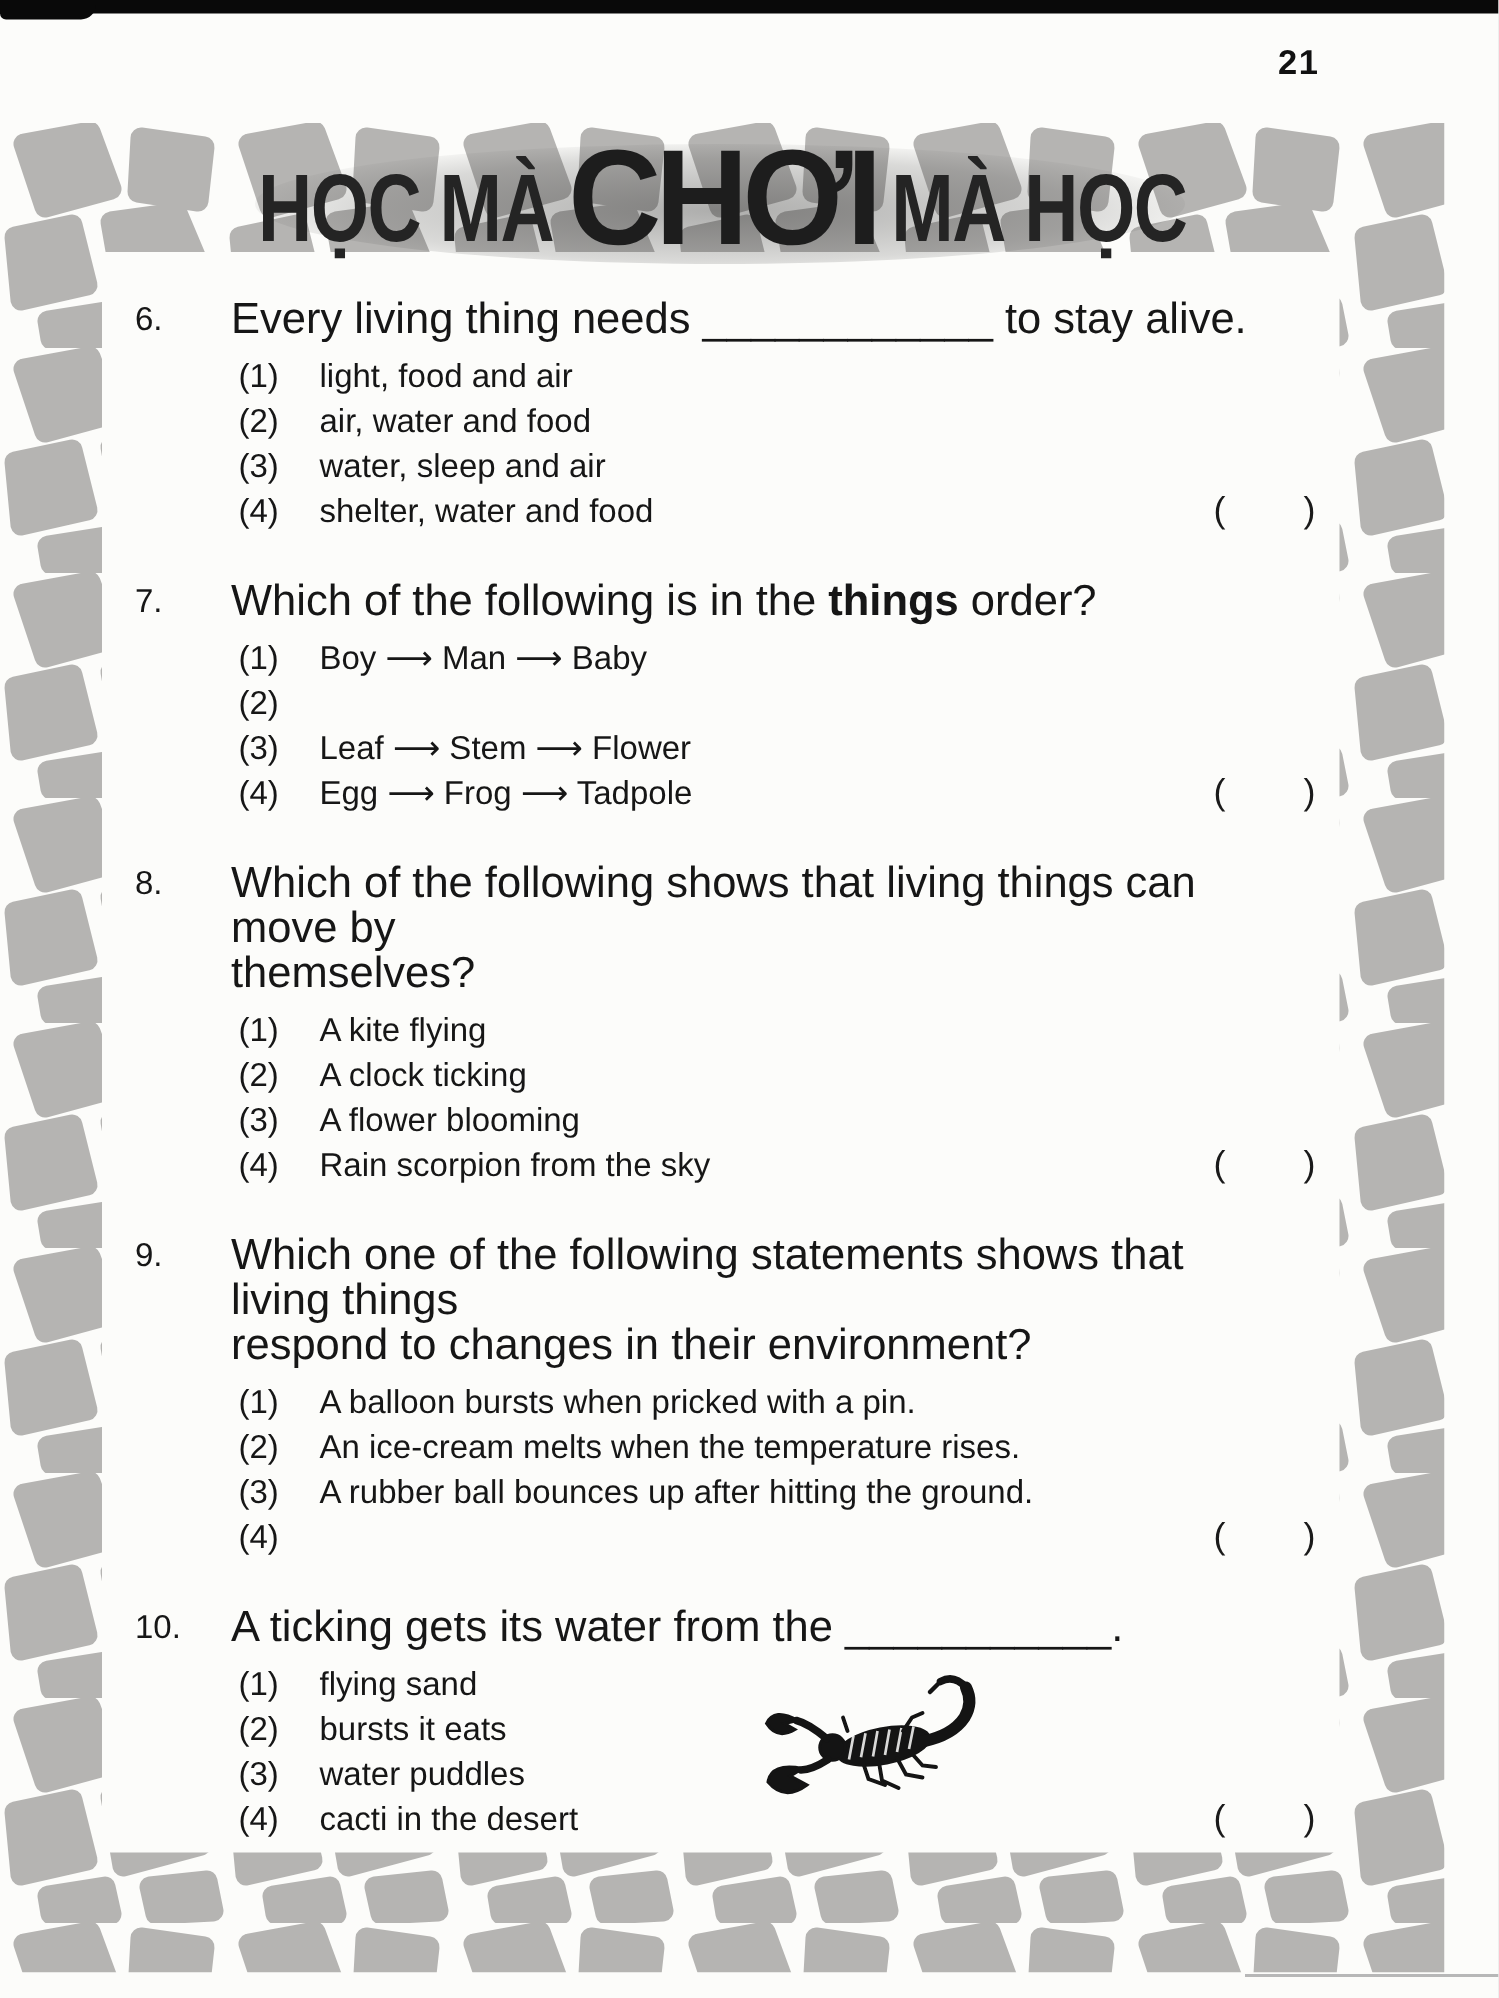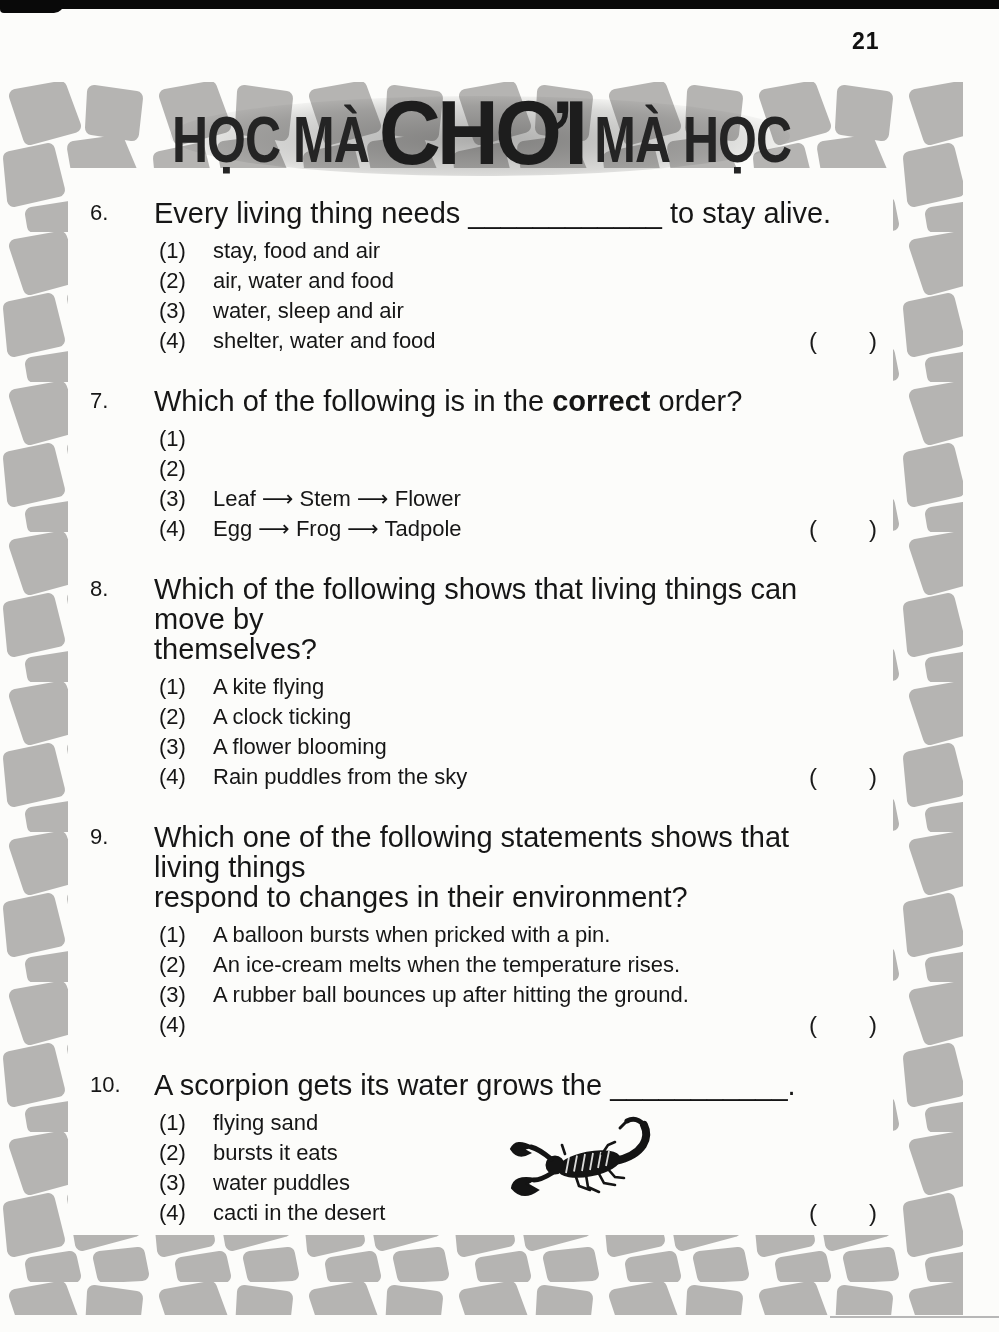--- a/index.html
+++ b/index.html
@@ -96,21 +96,21 @@
   <div class="content">
 
     <div class="question">
       <div class="q-row">
         <span class="q-num">6.</span>
         <span class="q-body">Every living thing needs ____________ to stay alive.</span>
       </div>
       <div class="options">
         <div class="option">
           <span class="opt-label">(1)</span>
-          <span class="opt-text">stay, food and air</span>
+          <span class="opt-text">light, food and air</span>
         </div>
         <div class="option">
           <span class="opt-label">(2)</span>
           <span class="opt-text">air, water and food</span>
         </div>
         <div class="option">
           <span class="opt-label">(3)</span>
           <span class="opt-text">water, sleep and air</span>
         </div>
         <div class="option">
@@ -120,25 +120,26 @@
       </div>
       <div class="answer">
         <span>(</span>
         <span>)</span>
       </div>
     </div>
 
     <div class="question">
       <div class="q-row">
         <span class="q-num">7.</span>
-        <span class="q-body"><span>Which of the following is in the </span><b>correct</b><span> order?</span></span>
-      </div>
-      <div class="options">
-        <div class="option">
-          <span class="opt-label">(1)</span>
+        <span class="q-body"><span>Which of the following is in the </span><b>things</b><span> order?</span></span>
+      </div>
+      <div class="options">
+        <div class="option">
+          <span class="opt-label">(1)</span>
+          <span class="opt-text">Boy ⟶ Man ⟶ Baby</span>
         </div>
         <div class="option">
           <span class="opt-label">(2)</span>
         </div>
         <div class="option">
           <span class="opt-label">(3)</span>
           <span class="opt-text">Leaf ⟶ Stem ⟶ Flower</span>
         </div>
         <div class="option">
           <span class="opt-label">(4)</span>
@@ -164,21 +165,21 @@
         <div class="option">
           <span class="opt-label">(2)</span>
           <span class="opt-text">A clock ticking</span>
         </div>
         <div class="option">
           <span class="opt-label">(3)</span>
           <span class="opt-text">A flower blooming</span>
         </div>
         <div class="option">
           <span class="opt-label">(4)</span>
-          <span class="opt-text">Rain puddles from the sky</span>
+          <span class="opt-text">Rain scorpion from the sky</span>
         </div>
       </div>
       <div class="answer">
         <span>(</span>
         <span>)</span>
       </div>
     </div>
 
     <div class="question">
       <div class="q-row">
@@ -204,21 +205,21 @@
       </div>
       <div class="answer">
         <span>(</span>
         <span>)</span>
       </div>
     </div>
 
     <div class="question">
       <div class="q-row">
         <span class="q-num">10.</span>
-        <span class="q-body">A scorpion gets its water grows the ___________.</span>
+        <span class="q-body">A ticking gets its water from the ___________.</span>
       </div>
       <div class="options">
         <div class="option">
           <span class="opt-label">(1)</span>
           <span class="opt-text">flying sand</span>
         </div>
         <div class="option">
           <span class="opt-label">(2)</span>
           <span class="opt-text">bursts it eats</span>
         </div>

